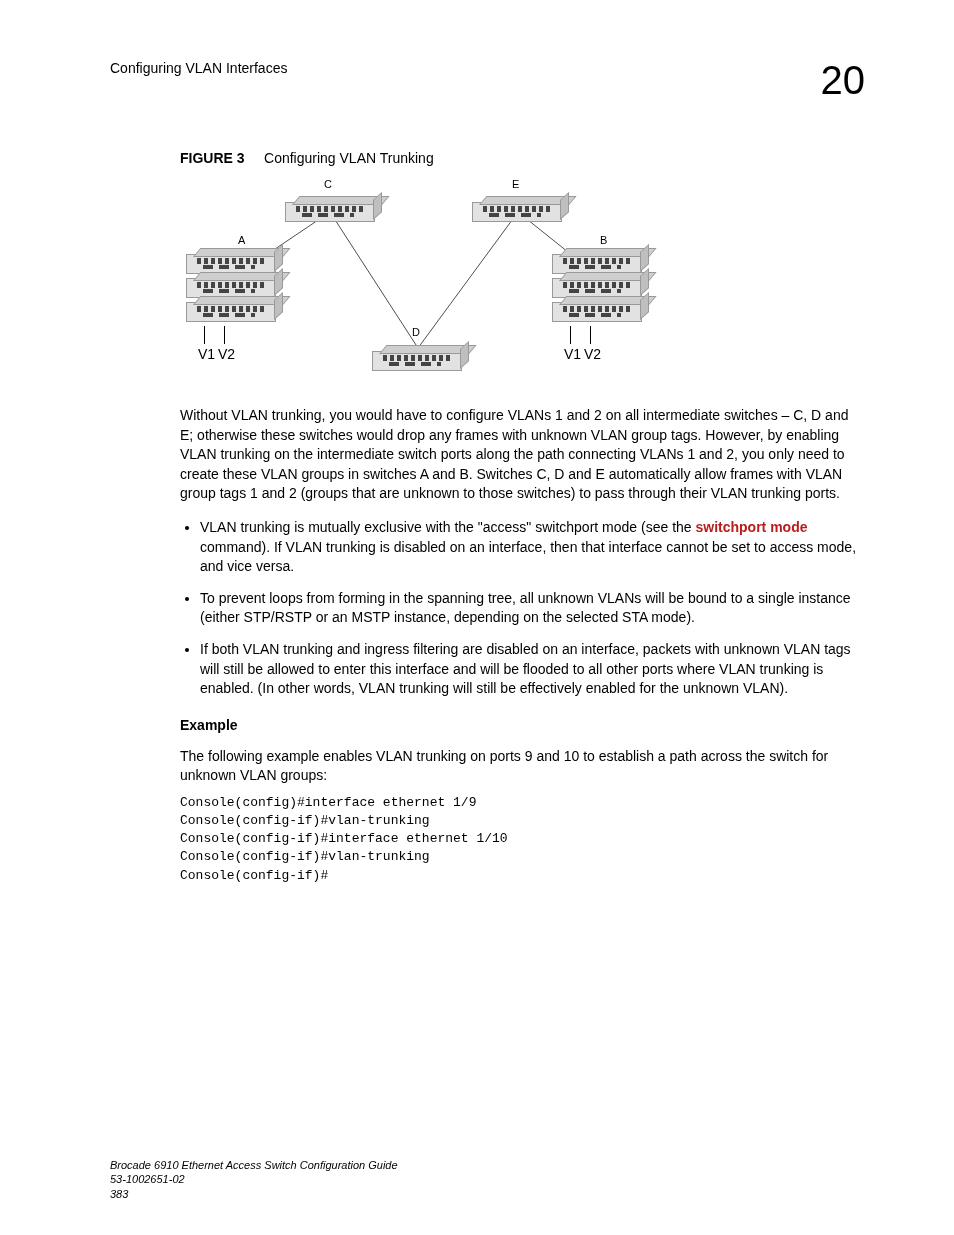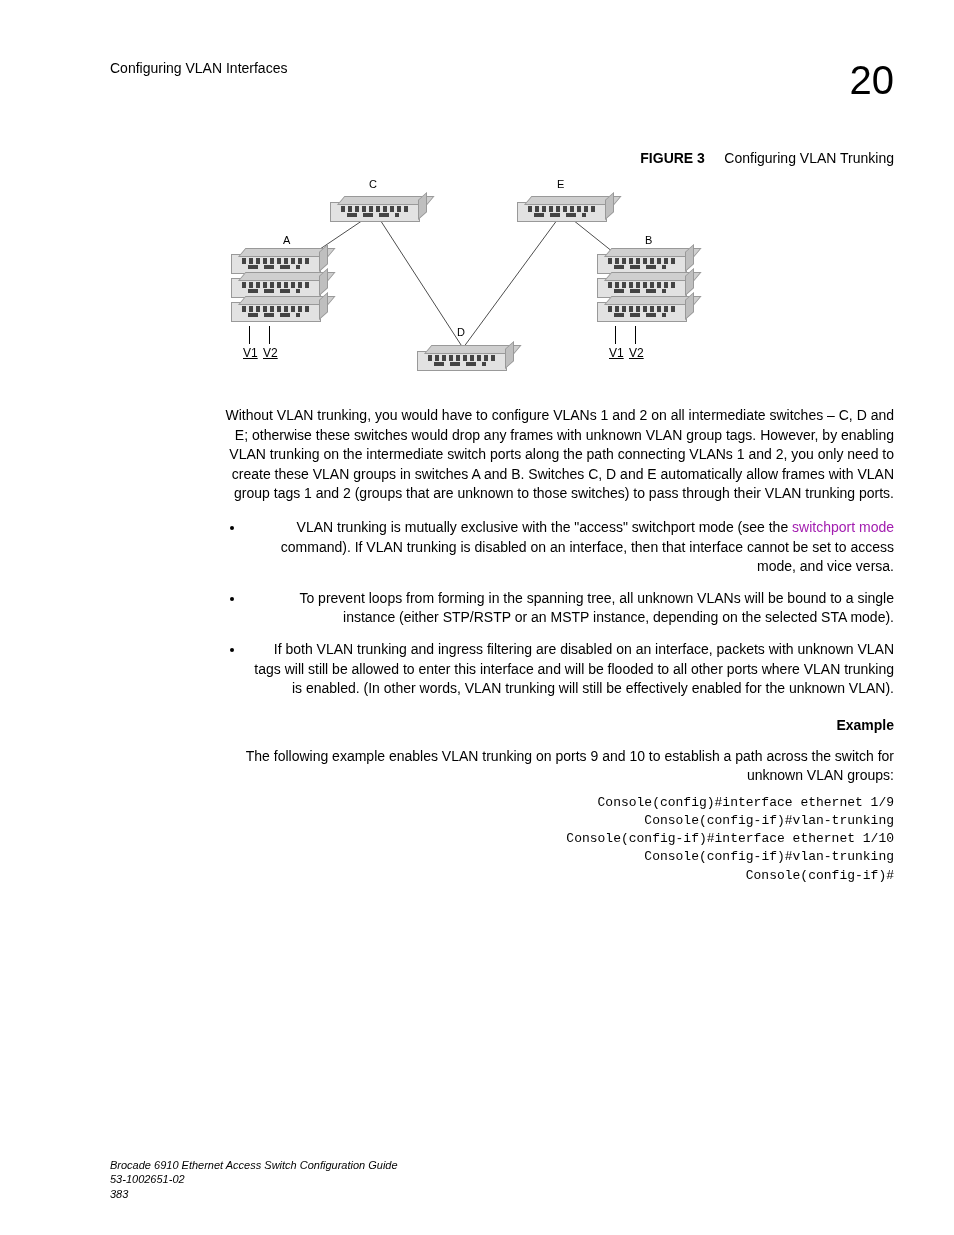--- a/index.html
+++ b/index.html
@@ -8,43 +8,42 @@
     font-family: Arial, Helvetica, sans-serif;
     font-size: 14px;
     color: #000;
     background: #fff;
     width: 954px;
     height: 1235px;
     position: relative;
     box-sizing: border-box;
   }
   .page {
-    padding: 60px 60px 0 110px;
+    padding: 60px 89px 0 110px;
     box-sizing: border-box;
     height: 100%;
     position: relative;
   }
   .header-row {
     display: flex;
     justify-content: space-between;
     align-items: flex-start;
     margin-bottom: 50px;
   }
   .header-left {
     font-size: 14px;
   }
   .header-right {
     font-size: 40px;
     font-weight: normal;
     font-family: "Trebuchet MS", Arial, sans-serif;
     line-height: 1;
   }
   .content {
-    margin-left: 115px;
-    text-align: right;
+    margin-left: 70px;
   }
   .figure-caption {
     font-size: 14px;
     margin-bottom: 10px;
   }
   .figure-caption .figlabel {
     font-weight: bold;
   }
   .diagram {
     width: 460px;
@@ -108,40 +107,40 @@
   }
   .stack .switch-body { margin-bottom: 4px; }
   .vline {
     position: absolute;
     width: 1px;
     height: 18px;
     background: #000;
   }
   .vlabel {
     position: absolute;
-    font-size: 12px;
-    text-decoration: underline;
+    font-size: 14px;
   }
   .para {
     font-size: 14px;
     line-height: 1.4;
     margin-bottom: 14px;
   }
   ul {
     padding-left: 20px;
     margin: 0;
   }
   li.bullet {
     font-size: 14px;
     line-height: 1.4;
     margin-bottom: 12px;
     list-style-type: disc;
   }
   .link {
-    color: #a21caf;
+    color: #b91c1c;
+    font-weight: bold;
   }
   .example-heading {
     font-weight: bold;
     font-size: 14px;
     margin-top: 18px;
     margin-bottom: 6px;
   }
   pre.code {
     font-family: "Courier New", monospace;
     font-size: 13px;

